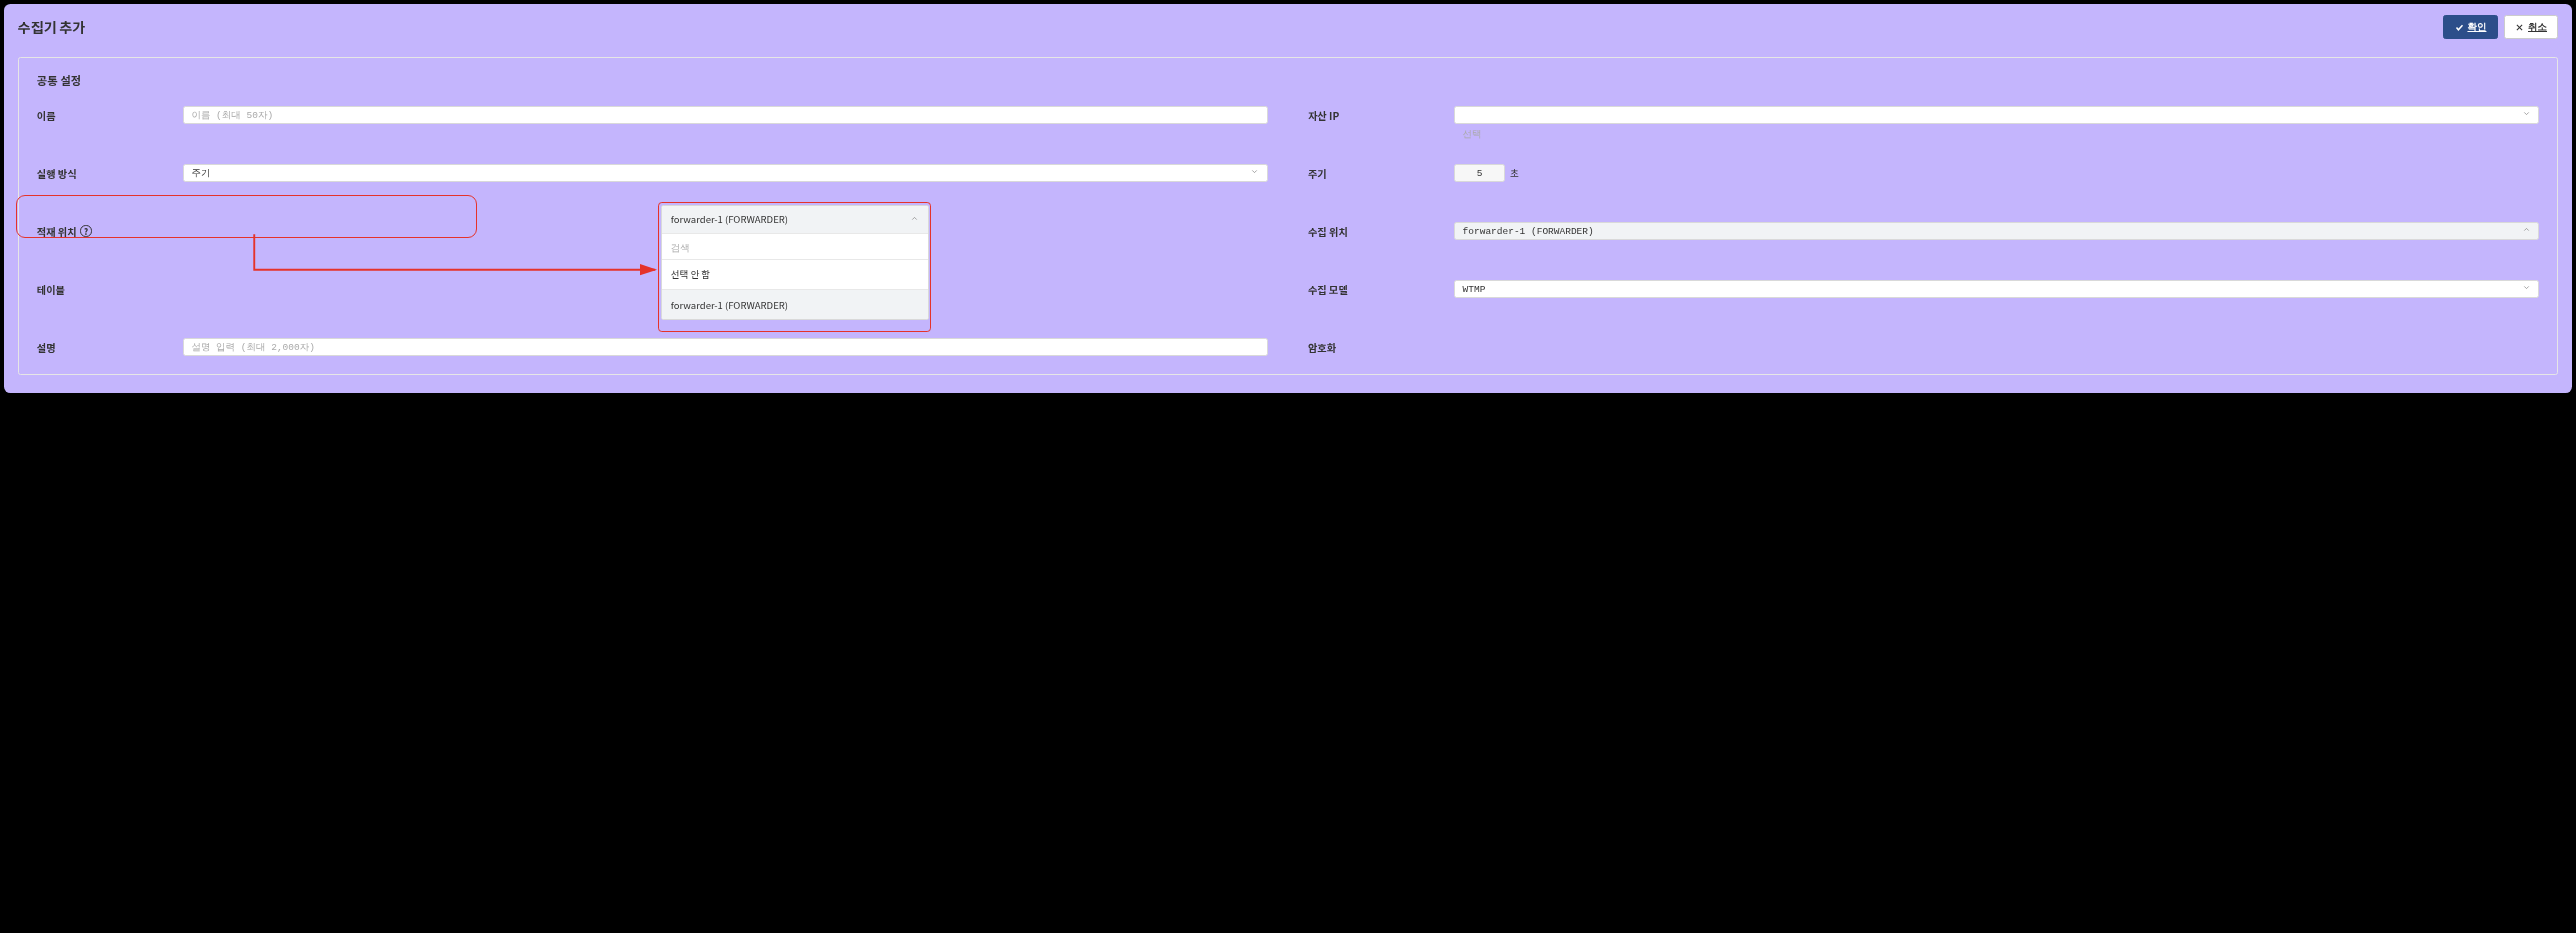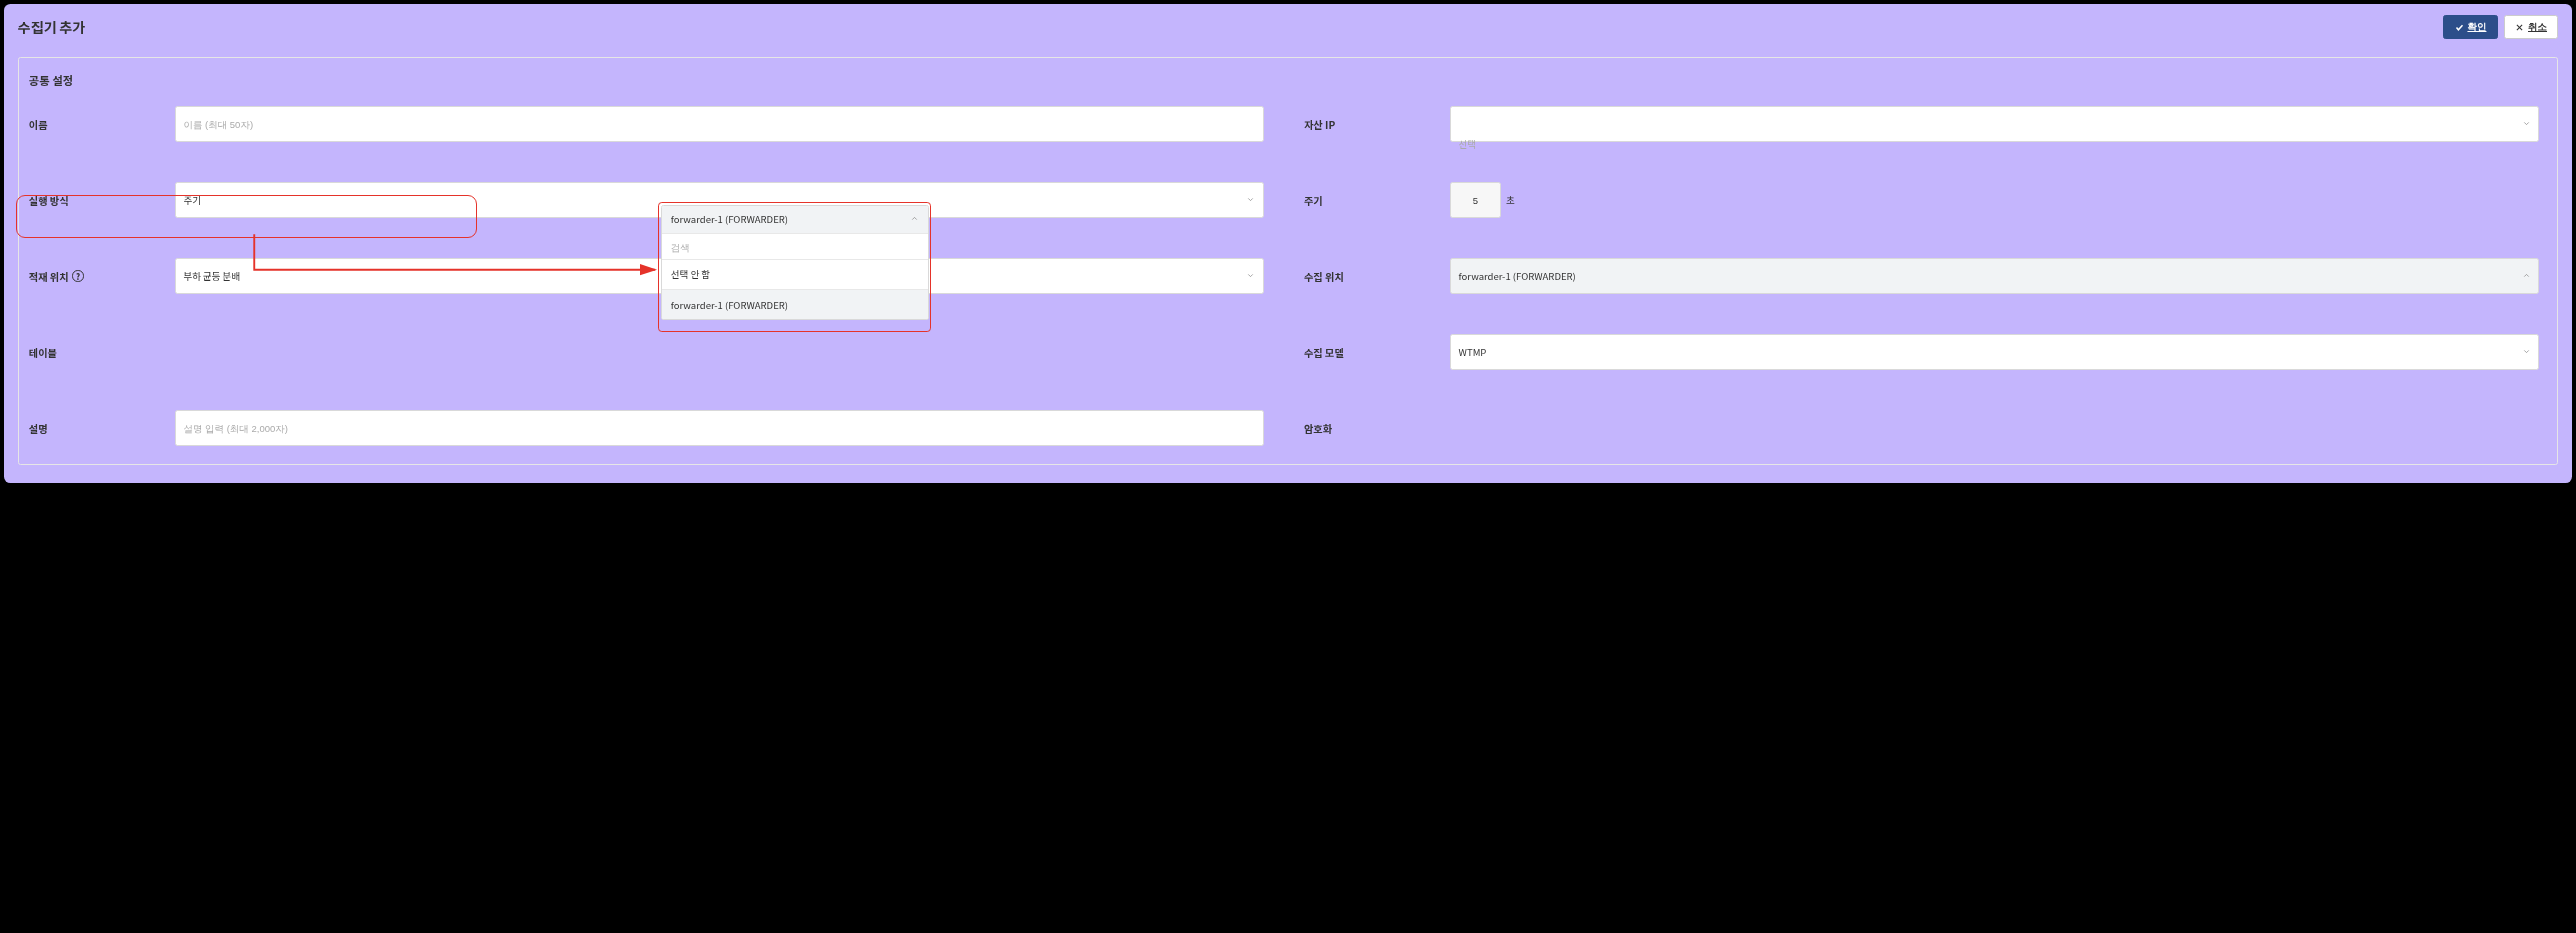--- a/index.html
+++ b/index.html
@@ -46,21 +46,21 @@
   }
   .btn-primary {
     background: #2c4e8a;
     border-color: #2c4e8a;
     color: #fff;
   }
   .btn svg { width: 9px; height: 9px; }
   .panel {
     border: 0.6px solid #e6e6e6;
     border-radius: 2.5px;
-    padding: 14px 18px 18px 10px;
+    padding: 14px 18px 18px 18px;
   }
   .panel-title {
     font-size: 11.4px;
     font-weight: 700;
     color: #333;
     margin-bottom: 18px;
   }
   .form-grid {
     display: grid;
     grid-template-columns: 1fr 1fr;
@@ -80,31 +80,32 @@
     font-size: 10.2px;
     font-weight: 700;
     color: #333;
     display: flex;
     align-items: center;
     gap: 3.8px;
   }
   .control { flex: 1; }
   .input, .select {
     width: 100%;
-    height: 36px;
+    height: 18px;
     border: 0.6px solid #d9d9d9;
     border-radius: 2.5px;
     background: #fff;
     padding: 0 7.6px;
     font-size: 9.5px;
     color: #333;
     display: flex;
     align-items: center;
     justify-content: space-between;
     cursor: pointer;
+    font-family: Liberation Mono, monospace;
   }
   .input {
     cursor: text;
   }
   .input::placeholder, .placeholder {
     color: #aaa;
     margin-top: 39px;
   }
   .select .chev {
     color: #888;
@@ -275,30 +276,20 @@
           <input class="input num-input" type="text" style="text-align: center; background: rgb(247, 247, 247);" value="5">
           <span class="unit">초</span>
         </div>
       </div>
 
       <div class="field">
         <div class="label">
           <span>적재 위치</span>
           <span class="help-icon">?</span>
         </div>
-        <div class="control">
-          <div class="select">
-            <span>부하 균등 분배</span>
-            <span class="chev">
-              <svg width="9" height="9" viewBox="0 0 24 24" fill="none" stroke="currentColor" stroke-width="2">
-                  <polyline points="6,9 12,15 18,9"></polyline>
-                </svg>
-            </span>
-          </div>
-        </div>
       </div>
       <div class="field">
         <div class="label">수집 위치</div>
         <div class="control">
 
           <div class="select" style="background:#f1f3f5;">
             <span>forwarder-1 (FORWARDER)</span>
             <span class="chev">
               <svg width="9" height="9" viewBox="0 0 24 24" fill="none" stroke="currentColor" stroke-width="2">
                   <polyline points="6,15 12,9 18,15"></polyline>

